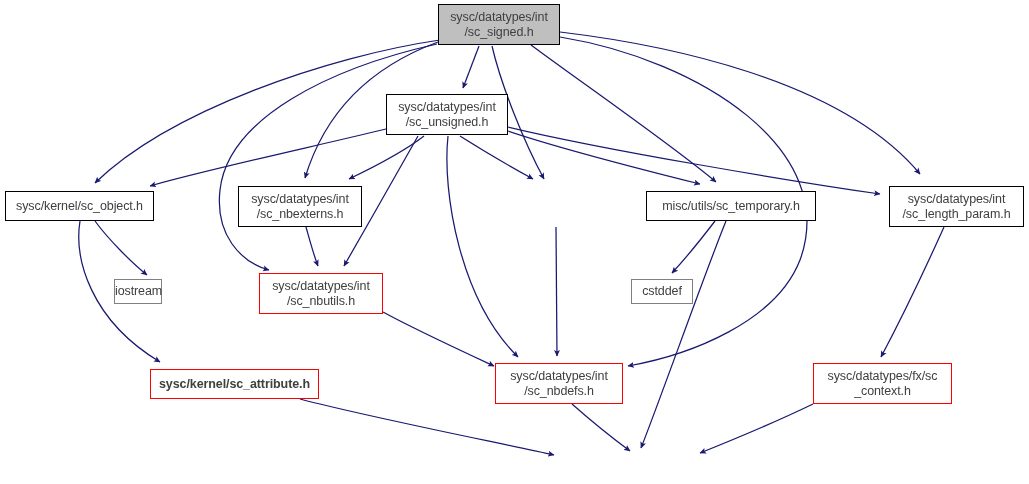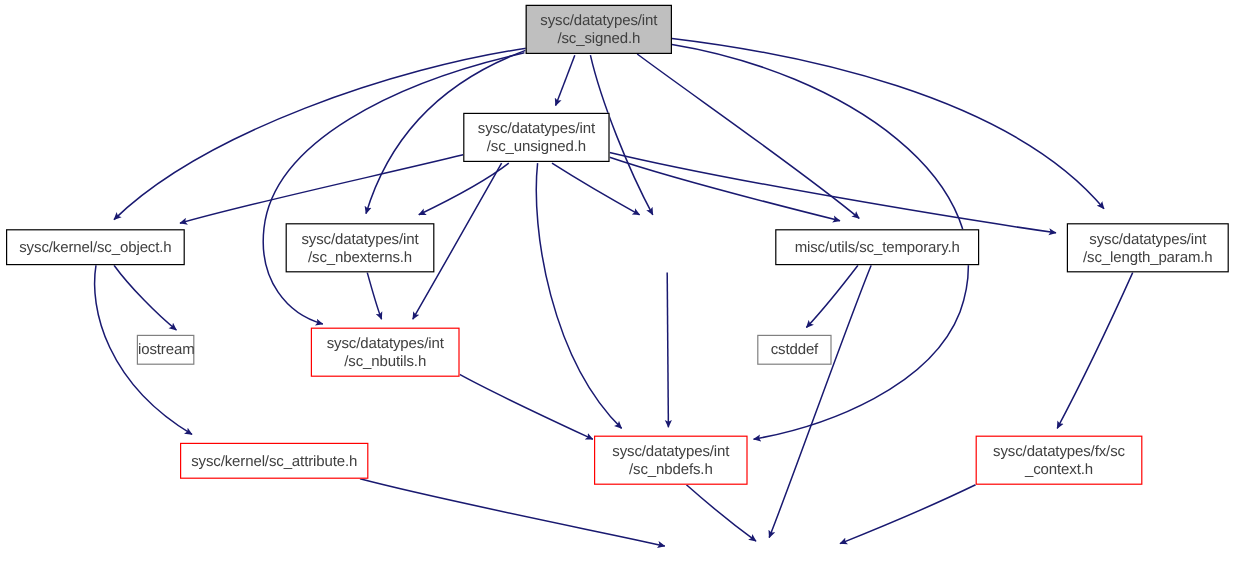--- a/index.html
+++ b/index.html
@@ -156,21 +156,21 @@
 
   <div class="node red" style="left:259px; top:273px; width:124px; height:41px;">
     <span class="node-label">sysc/datatypes/int
 /sc_nbutils.h</span>
   </div>
 
   <div class="node grey" style="left:631px; top:279px; width:62px; height:25px;">
     <span class="node-label">cstddef</span>
   </div>
 
-  <div class="node red" style="left:150px; top:369px; width:157px; height:30px;">
+  <div class="node red" style="left:150px; top:369px; width:169px; height:30px;font-weight:bold;">
     <span class="node-label">sysc/kernel/sc_attribute.h</span>
   </div>
 
   <div class="node red" style="left:495px; top:363px; width:128px; height:41px;">
     <span class="node-label">sysc/datatypes/int
 /sc_nbdefs.h</span>
   </div>
 
   <div class="node red" style="left:813px; top:363px; width:139px; height:41px;">
     <span class="node-label">sysc/datatypes/fx/sc

